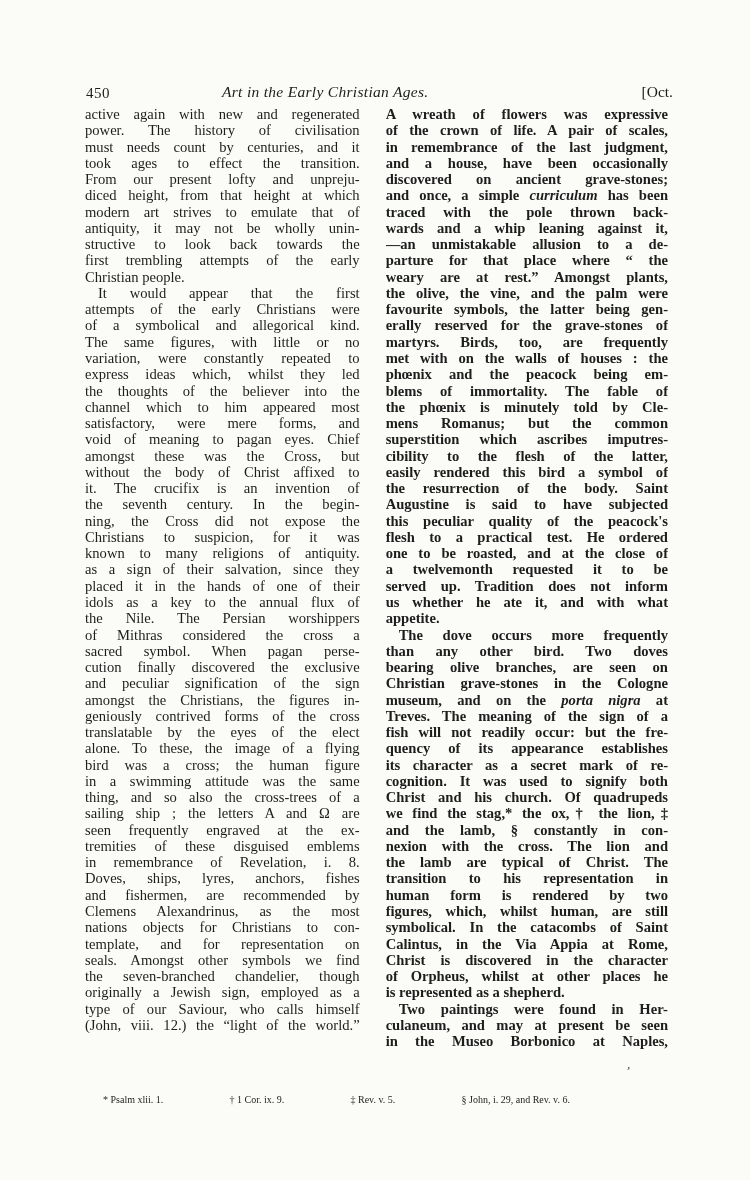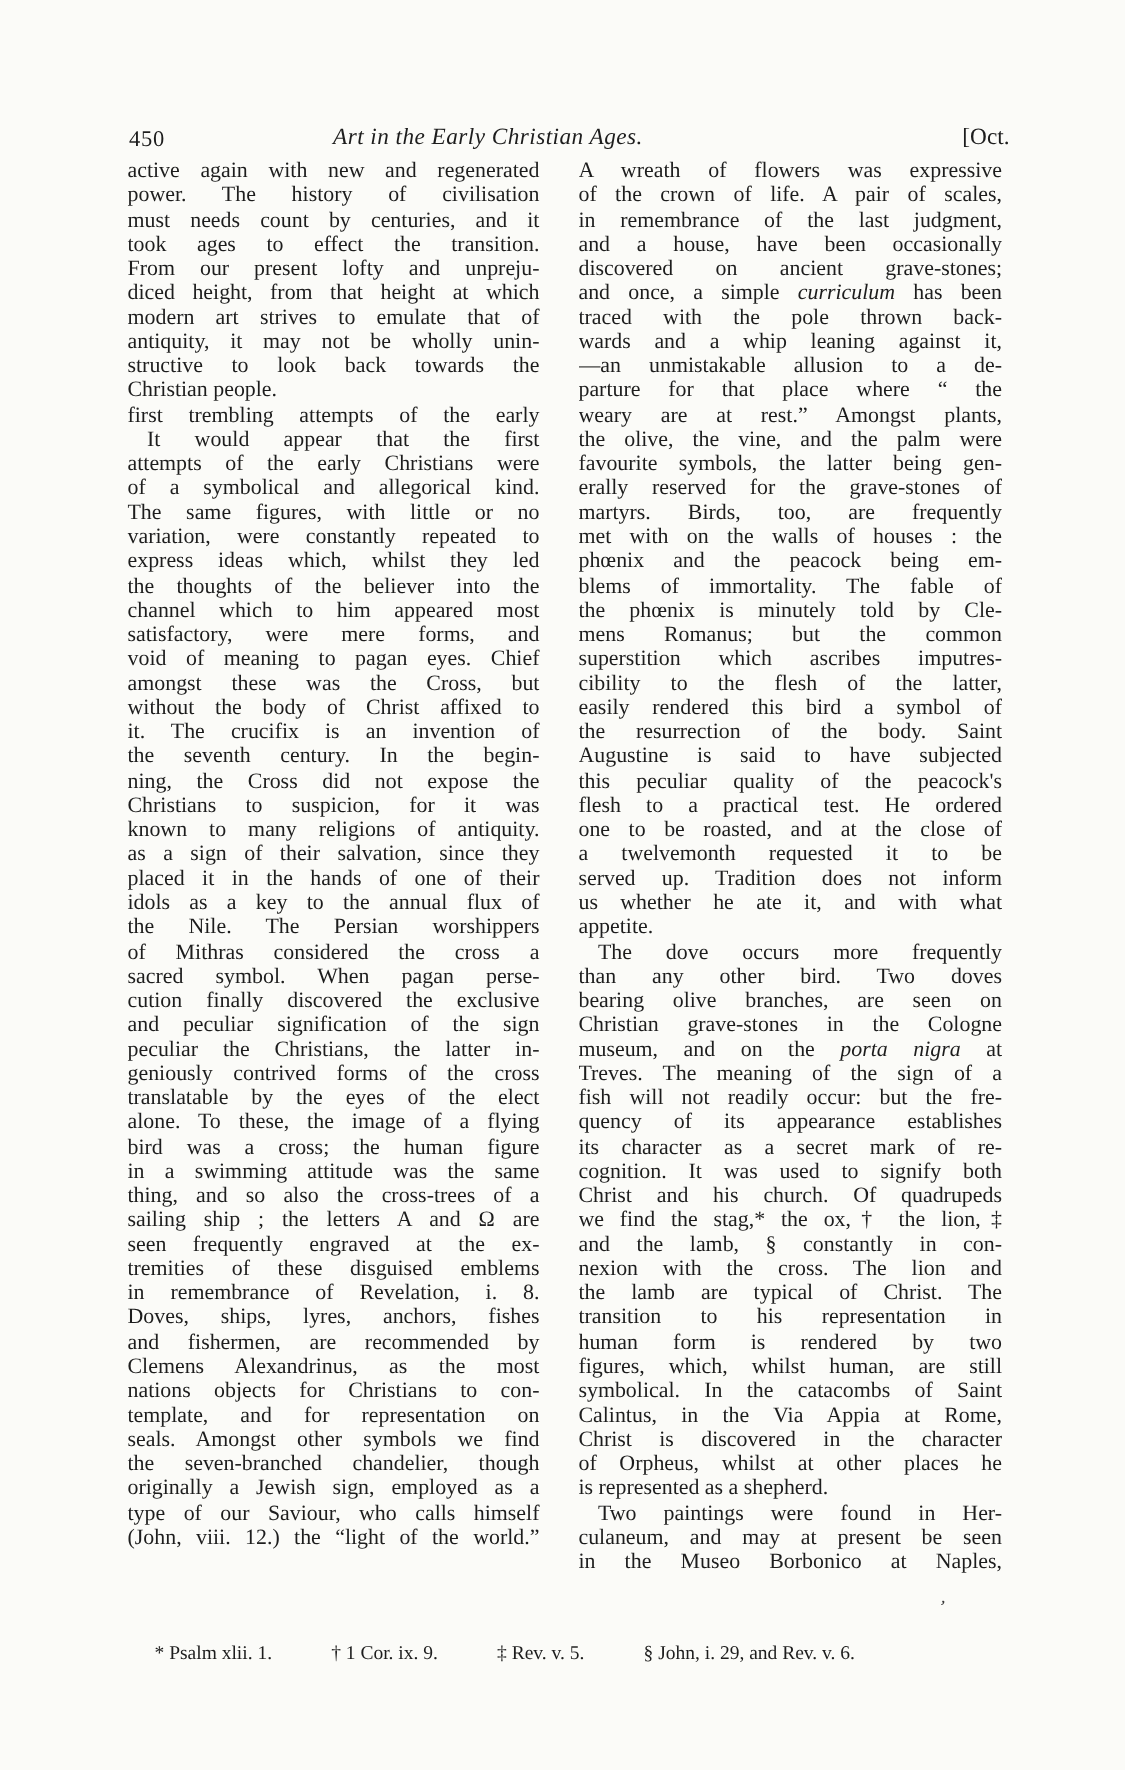--- a/index.html
+++ b/index.html
@@ -15,38 +15,38 @@
   .page-number { position: absolute; left: 86px; top: 2px; font-size: 15px; letter-spacing: 0.5px; }
   .running-title { position: absolute; left: 222px; top: 0; font-size: 15.5px; font-style: italic; letter-spacing: 0.3px; }
   .issue-label { position: absolute; right: 88px; top: 0; font-size: 15.5px; }
 
   .body-text {
     position: absolute; left: 85px; top: 106px; width: 583px;
     display: flex; gap: 26px;
   }
   .col { }
   .col-left { width: 283px; }
-  .col-right { width: 291px; }
+  .col-right { width: 291px; font-weight: bold; }
   .line {
     font-size: 14.6px;
     line-height: 16.28px;
     height: 16.28px;
     text-align: justify;
     text-align-last: justify;
     white-space: normal;
     overflow: hidden;
   }
   .line i { font-style: italic; }
   .pend { text-align-last: left; }
   .pind { text-indent: 13px; }
 
   .footnote-row {
     position: absolute; left: 103px; top: 1094px; width: 467px;
     display: flex; justify-content: space-between;
-    font-size: 13px;
+    font-size: 10px;
   }
   .footnote-item { white-space: nowrap; }
 
   .scan-artifact {
     position: absolute; left: 626px; top: 1064px;
     font-size: 12px; color: #3a3a3a; transform: rotate(12deg);
   }
 </style>
 </head>
 <body style="background: rgb(251, 251, 248); color: rgb(29, 29, 29);">
@@ -61,22 +61,22 @@
   <div class="col col-left" id="col-left">
       <div class="line">active again with new and regenerated</div>
       <div class="line">power. The history of civilisation</div>
       <div class="line">must needs count by centuries, and it</div>
       <div class="line">took ages to effect the transition.</div>
       <div class="line">From our present lofty and unpreju-</div>
       <div class="line">diced height, from that height at which</div>
       <div class="line">modern art strives to emulate that of</div>
       <div class="line">antiquity, it may not be wholly unin-</div>
       <div class="line">structive to look back towards the</div>
+      <div class="line">first trembling attempts of the early</div>
       <div class="line pend">Christian people.</div>
-      <div class="line">first trembling attempts of the early</div>
       <div class="line pind">It would appear that the first</div>
       <div class="line">attempts of the early Christians were</div>
       <div class="line">of a symbolical and allegorical kind.</div>
       <div class="line">The same figures, with little or no</div>
       <div class="line">variation, were constantly repeated to</div>
       <div class="line">express ideas which, whilst they led</div>
       <div class="line">the thoughts of the believer into the</div>
       <div class="line">channel which to him appeared most</div>
       <div class="line">satisfactory, were mere forms, and</div>
       <div class="line">void of meaning to pagan eyes. Chief</div>
@@ -88,21 +88,21 @@
       <div class="line">Christians to suspicion, for it was</div>
       <div class="line">known to many religions of antiquity.</div>
       <div class="line">as a sign of their salvation, since they</div>
       <div class="line">placed it in the hands of one of their</div>
       <div class="line">idols as a key to the annual flux of</div>
       <div class="line">the Nile. The Persian worshippers</div>
       <div class="line">of Mithras considered the cross a</div>
       <div class="line">sacred symbol. When pagan perse-</div>
       <div class="line">cution finally discovered the exclusive</div>
       <div class="line">and peculiar signification of the sign</div>
-      <div class="line">peculiar the Christians, the latter in-</div>
+      <div class="line">amongst the Christians, the figures in-</div>
       <div class="line">geniously contrived forms of the cross</div>
       <div class="line">translatable by the eyes of the elect</div>
       <div class="line">alone. To these, the image of a flying</div>
       <div class="line">bird was a cross; the human figure</div>
       <div class="line">in a swimming attitude was the same</div>
       <div class="line">thing, and so also the cross-trees of a</div>
       <div class="line">sailing ship ; the letters A and Ω are</div>
       <div class="line">seen frequently engraved at the ex-</div>
       <div class="line">tremities of these disguised emblems</div>
       <div class="line">in remembrance of Revelation, i. 8.</div>

